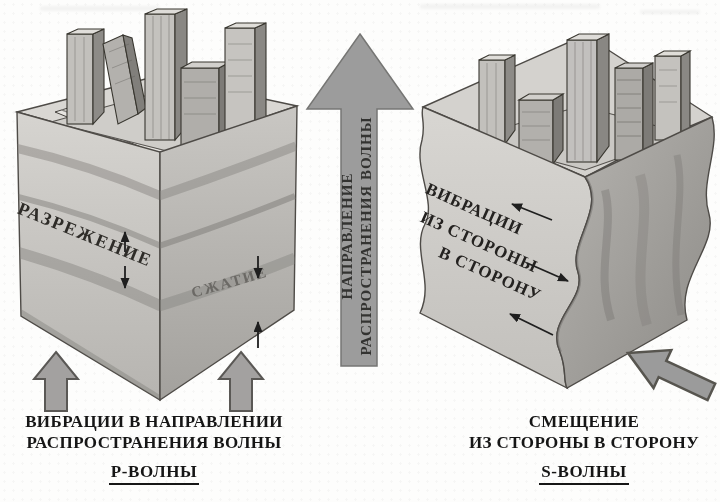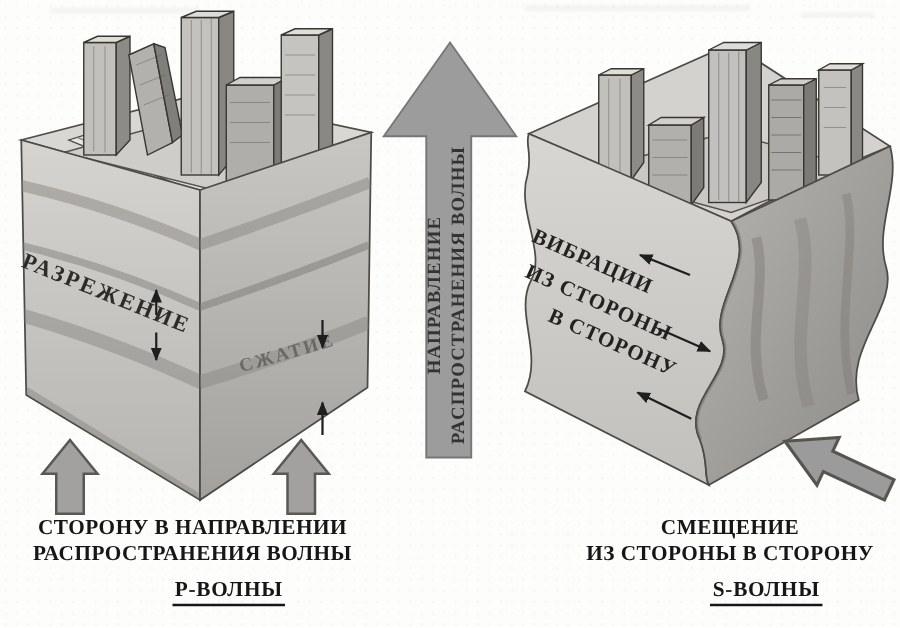--- a/index.html
+++ b/index.html
@@ -21,21 +21,21 @@
   .arrow-label{font-family:"Liberation Serif",serif;font-weight:bold;font-size:15px;letter-spacing:1px;fill:#333331;}
   .caption{
     position:absolute;width:308px;text-align:center;
     font-weight:bold;font-size:17px;line-height:21px;
     color:#161616;letter-spacing:.4px;
   }
   .caption-left{left:0;top:411px;}
   .caption-right{left:430px;top:411px;}
   .wave-title{
     position:absolute;width:308px;text-align:center;top:462px;
-    font-weight:bold;font-size:17px;color:#161616;letter-spacing:.6px;margin-left:29px;
+    font-weight:bold;font-size:17px;color:#161616;letter-spacing:.6px;
   }
   .wave-title-left{left:0;}
   .wave-title-right{left:430px;}
   .wave-title span{border-bottom:2px solid #161616;padding:0 2px 1px 2px;display:inline-block;}
 </style>
 </head>
 <body>
 
 <div class="canvas">
 
@@ -233,21 +233,21 @@
       <path d="M112,243 L153,261" marker-end="url(#ahR)"></path>
       <path d="M138,315 L95,294" marker-end="url(#ahR)"></path>
     </g>
 
     <g transform="translate(213,333) rotate(25)">
       <path d="M0,0 L38,-21 L38,-9 L92,-9 L92,9 L38,9 L38,21 Z" fill="#9b9b9b" stroke="#57554f" stroke-width="2.5"></path>
     </g>
   </svg>
 
   <div class="caption caption-left">
-    <div>СТОРОНУ В НАПРАВЛЕНИИ</div>
+    <div>ВИБРАЦИИ В НАПРАВЛЕНИИ</div>
     <div>РАСПРОСТРАНЕНИЯ ВОЛНЫ</div>
   </div>
 
   <div class="caption caption-right">
     <div>СМЕЩЕНИЕ</div>
     <div>ИЗ СТОРОНЫ В СТОРОНУ</div>
   </div>
 
   <div class="wave-title wave-title-left">
     <span>Р-ВОЛНЫ</span>

